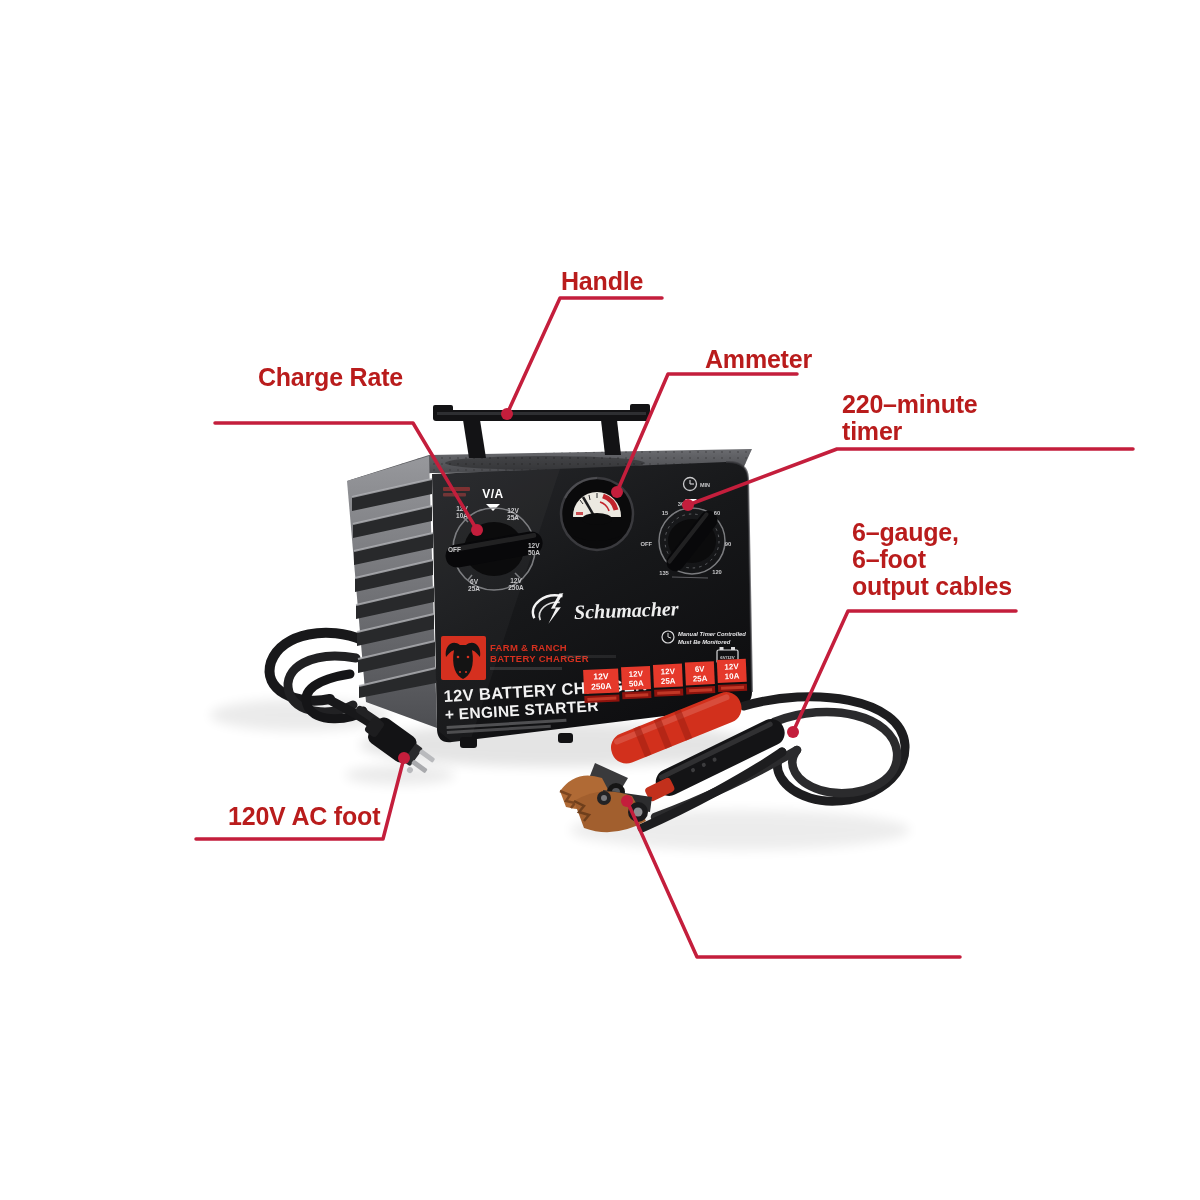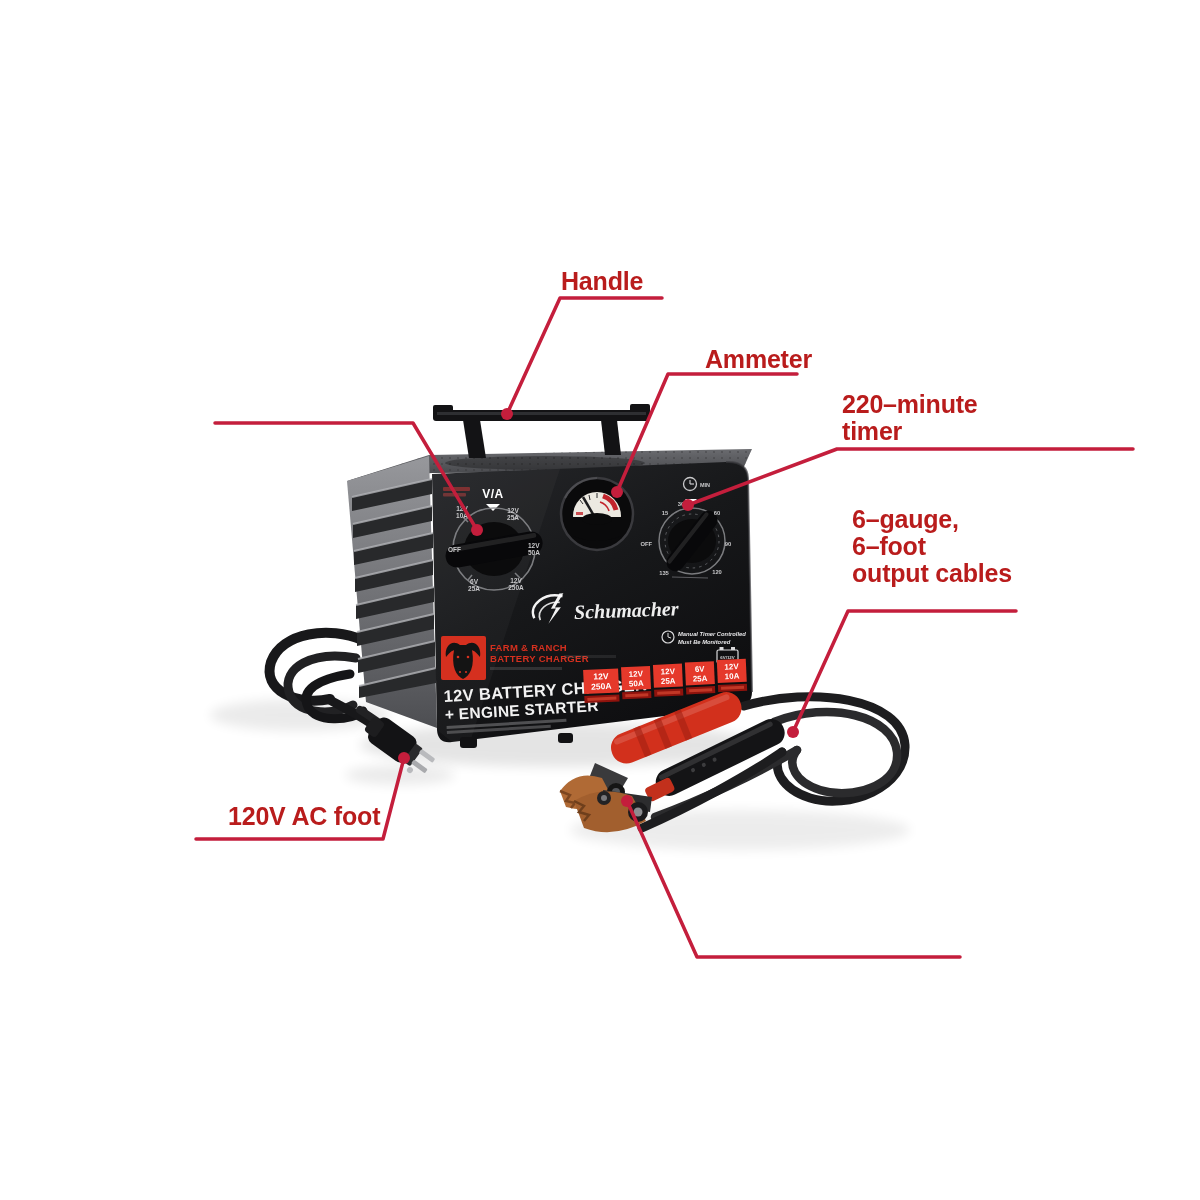--- a/index.html
+++ b/index.html
@@ -342,32 +342,33 @@
     <circle cx="627" cy="801" r="6"></circle>
   </g>
 </svg>
 
 
 <div class="callout-label" style="left:561px;top:268px;">
   <div>Handle</div>
 </div>
 
 <div class="callout-label align-right" style="left:160px;top:364px;width:243px;">
+  <div>Charge Rate</div>
 </div>
 
 <div class="callout-label" style="left:673px;top:346px;margin-left:32px;">
   <div>Ammeter</div>
 </div>
 
 <div class="callout-label" style="left:842px;top:391px;">
   <div>220–minute</div>
   <div>timer</div>
 </div>
 
-<div class="callout-label" style="left:852px;top:506px;">
+<div class="callout-label" style="left:852px;top:519px;">
   <div>6–gauge,</div>
   <div>6–foot</div>
   <div>output cables</div>
 </div>
 
 <div class="callout-label" style="left:228px;top:803px;">
   <div>120V AC foot</div>
 </div>
 
 <div class="callout-label" style="left:699px;top:891px;">

